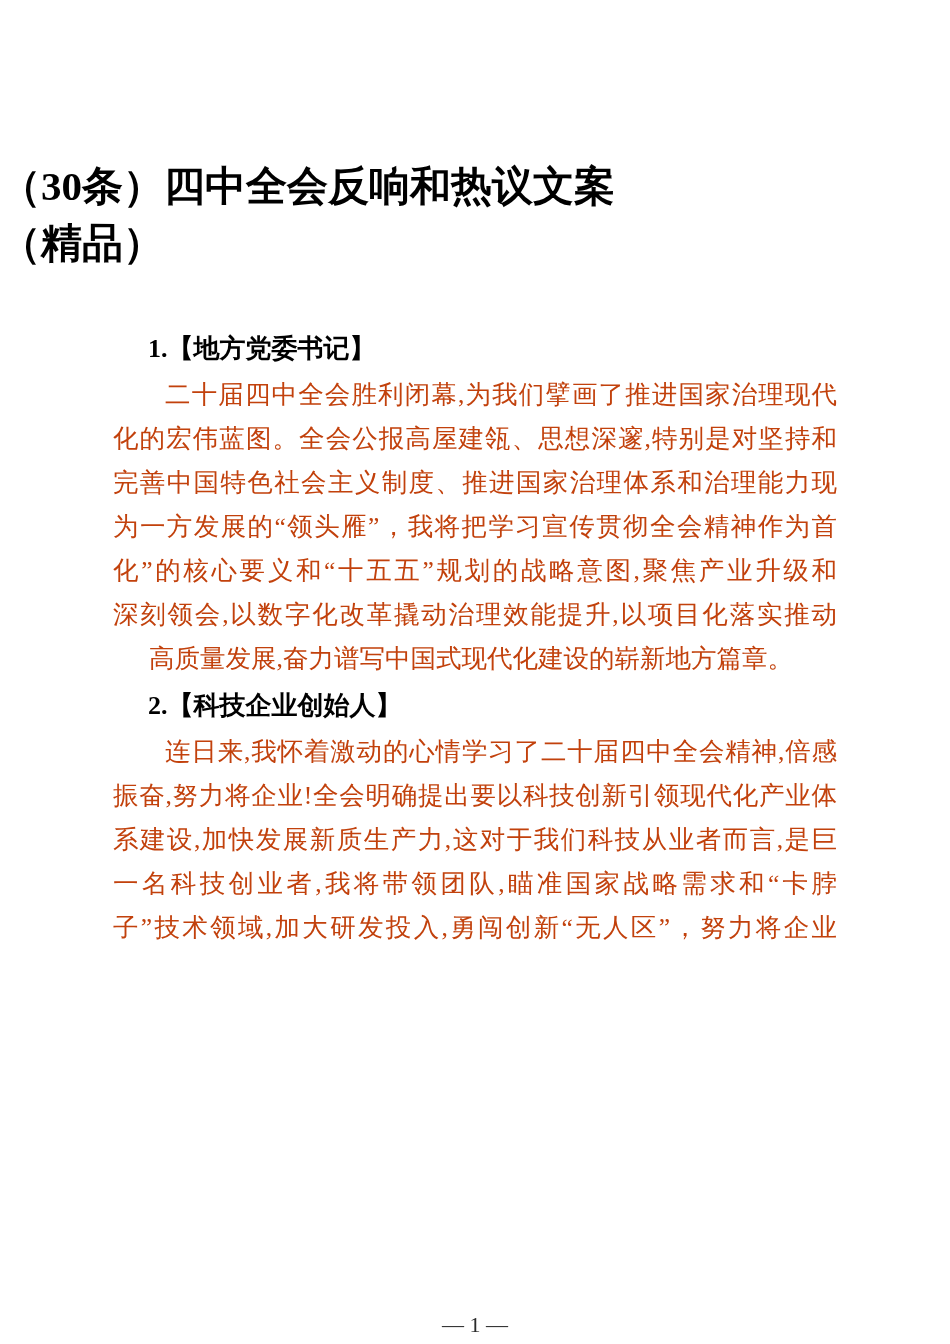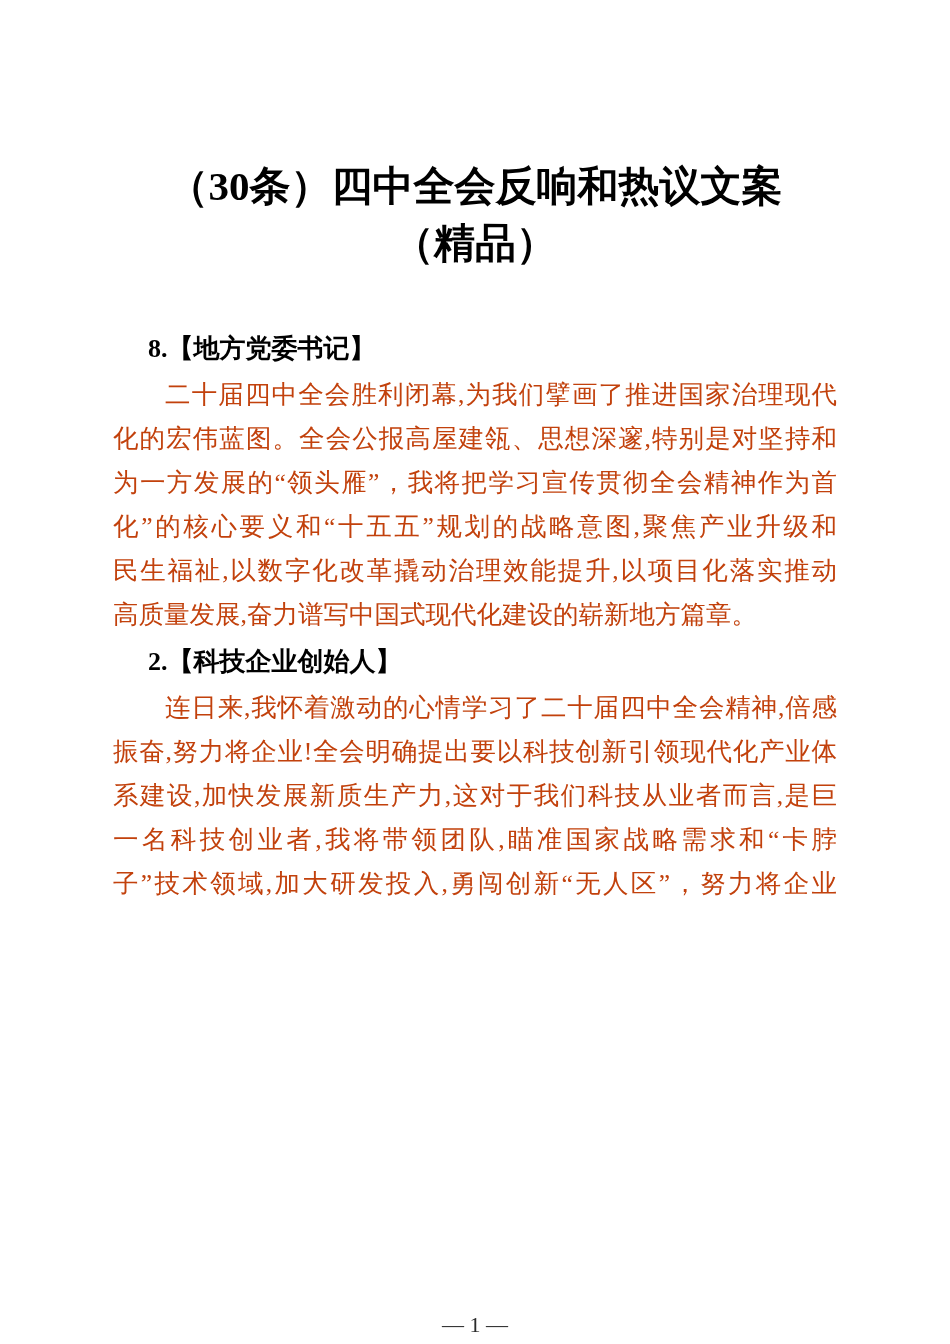--- a/index.html
+++ b/index.html
@@ -11,21 +11,21 @@
     position: relative;
     width: 950px;
     height: 1344px;
     background: #ffffff;
     color: #000000;
     overflow: hidden;
     font-family: "Liberation Serif", "DejaVu Serif", serif;
   }
   .doc-title {
     padding-top: 158px;
-    text-align: center;
+    text-align: left;
     font-weight: bold;
     font-size: 41px;
     line-height: 57px;
     color: #000000;
   }
   .content {
     margin: 52px 113px 0 113px;
     width: 724px;
   }
   .sec-heading {
@@ -47,20 +47,21 @@
     -moz-text-align-last: justify;
     text-justify: inter-character;
     word-break: break-all;
     color: #c2410c;
   }
   .body-line.first {
     text-indent: 52px;
   }
   .body-line.flush-left {
     text-align-last: left;
+    margin-left: 36px;
     -moz-text-align-last: left;
   }
   .footer {
     position: absolute;
     left: 0;
     right: 0;
     top: 1312px;
     text-align: center;
     font-size: 22px;
     line-height: 26px;
@@ -71,26 +72,27 @@
 <body>
 
 <div class="page">
   <div class="doc-title">
     <div>（30条）四中全会反响和热议文案</div>
     <div>（精品）</div>
   </div>
 
   <div class="content" id="sections">
       <section>
-        <h2 class="sec-heading">8.【地方党委书记】</h2>
+        <h2 class="sec-heading">1.【地方党委书记】</h2>
         <div class="body-line first">二十届四中全会胜利闭幕,为我们擘画了推进国家治理现代</div>
         <div class="body-line">化的宏伟蓝图。全会公报高屋建瓴、思想深邃,特别是对坚持和</div>
+        <div class="body-line">完善中国特色社会主义制度、推进国家治理体系和治理能力现</div>
         <div class="body-line">为一方发展的“领头雁”，我将把学习宣传贯彻全会精神作为首</div>
         <div class="body-line">化”的核心要义和“十五五”规划的战略意图,聚焦产业升级和</div>
-        <div class="body-line">民生福祉,以数字化改革撬动治理效能提升,以项目化落实推动</div>
+        <div class="body-line">深刻领会,以数字化改革撬动治理效能提升,以项目化落实推动</div>
         <div class="body-line flush-left">高质量发展,奋力谱写中国式现代化建设的崭新地方篇章。</div>
       </section>
       <section>
         <h2 class="sec-heading">2.【科技企业创始人】</h2>
         <div class="body-line first">连日来,我怀着激动的心情学习了二十届四中全会精神,倍感</div>
         <div class="body-line">振奋,努力将企业!全会明确提出要以科技创新引领现代化产业体</div>
         <div class="body-line">系建设,加快发展新质生产力,这对于我们科技从业者而言,是巨</div>
         <div class="body-line">一名科技创业者,我将带领团队,瞄准国家战略需求和“卡脖</div>
         <div class="body-line">子”技术领域,加大研发投入,勇闯创新“无人区”，努力将企业</div>
       </section>

